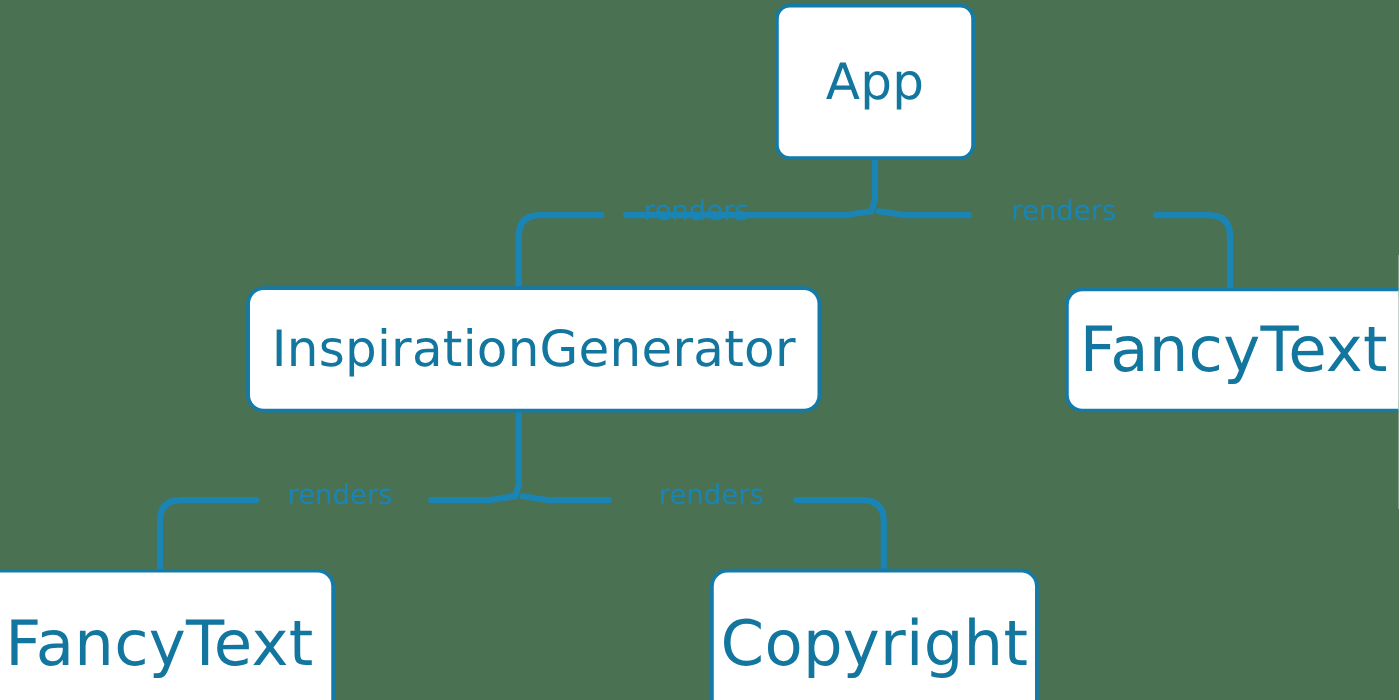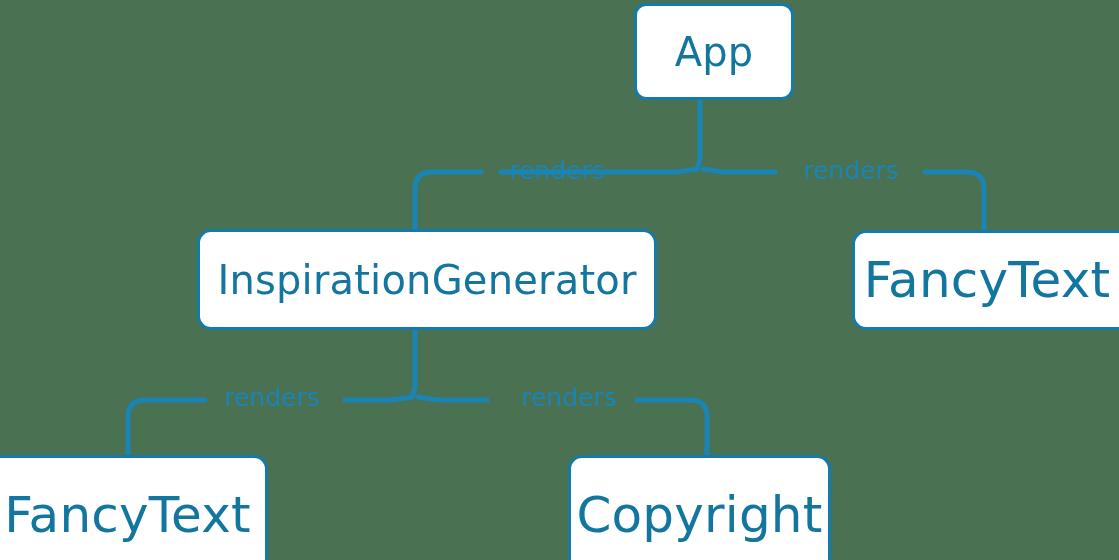--- a/index.html
+++ b/index.html
@@ -42,29 +42,29 @@
     color: #12769f;
     font-size: 50px;
     font-weight: 400;
     letter-spacing: 0.2px;
     white-space: nowrap;
     line-height: 1;
   }
   .edge-label {
     position: absolute;
     color: #1a85b5;
-    font-size: 25px;
+    font-size: 22px;
     font-weight: 500;
     white-space: nowrap;
     line-height: 1;
     z-index: 3;
     transform: translate(-50%, -50%);
   }
   
-  #node-app            { left: 634px;  top: 3px;   width: 160px; height: 97px;  border-radius: 12px; }
+  #node-app            { left: 620px;  top: 3px;   width: 160px; height: 125px;  border-radius: 12px; }
   #node-inspgen        { left: 197px;  top: 229px; width: 460px; height: 101px; border-radius: 14px; }
   #node-fancytext-right{ left: 852px;  top: 230px; width: 267px; height: 100px; border-radius: 14px 0 0 14px; border-right: none; }
   #node-fancytext-left { left: -10px;  top: 455px; width: 278px; height: 120px; border-radius: 0 14px 14px 0; border-left: none; }
   #node-copyright      { left: 568px;  top: 455px; width: 263px; height: 120px; }
   #node-app .node-label { font-size: 40px; }
   #node-inspgen .node-label { font-size: 40px; }
 </style>
 </head>
 <body>
 

